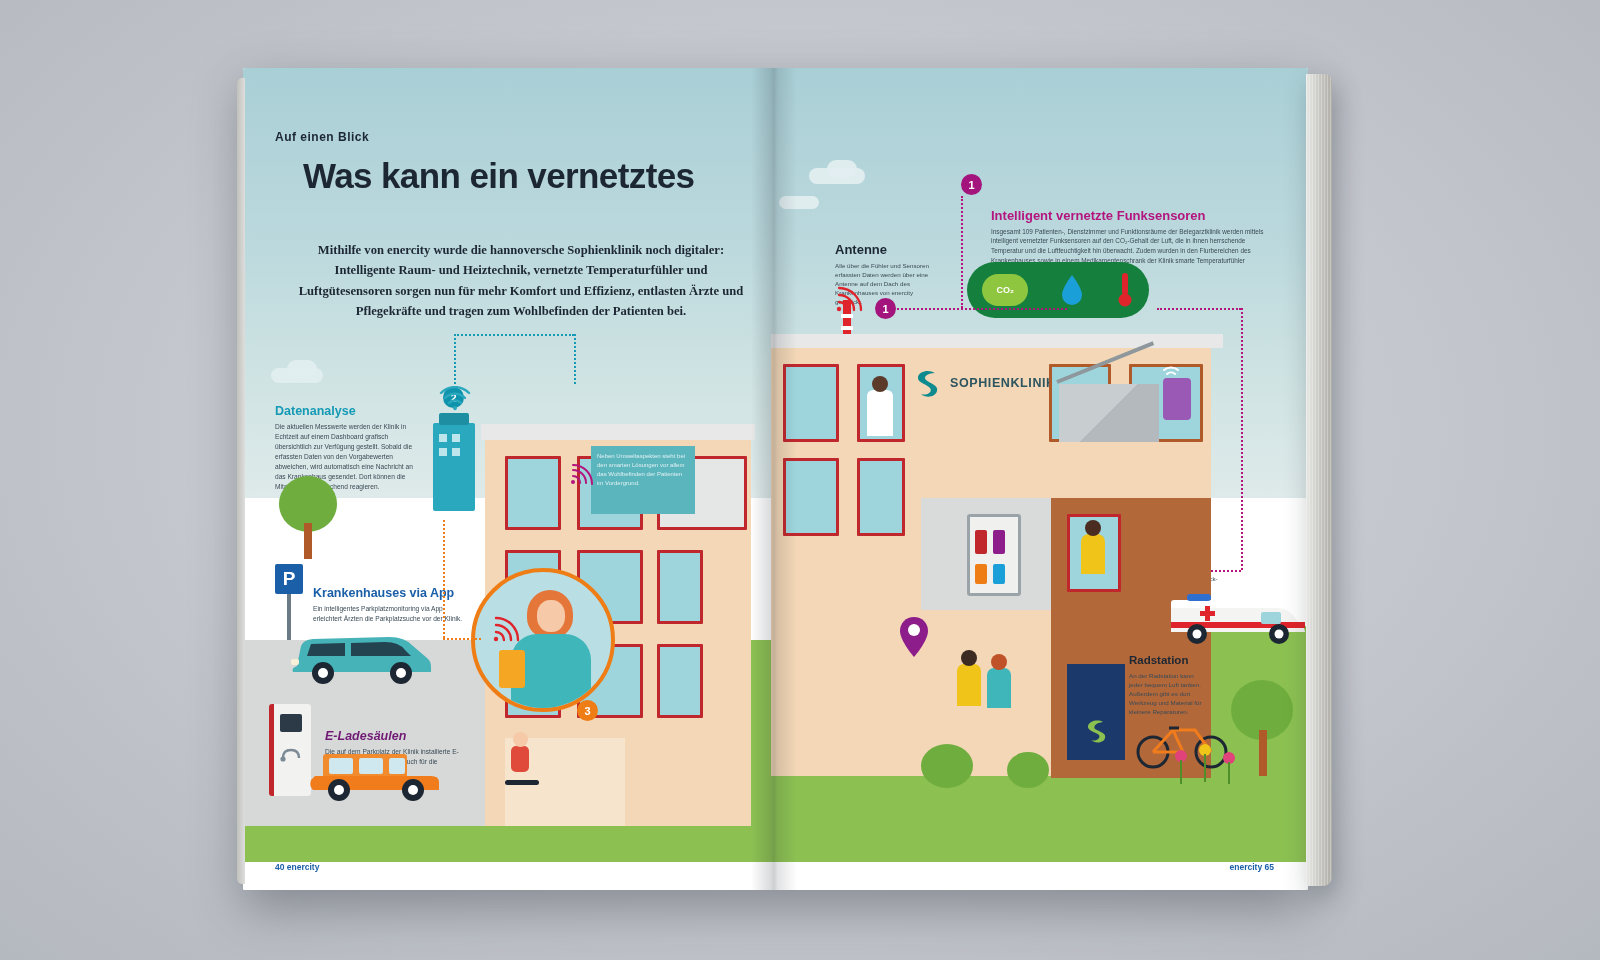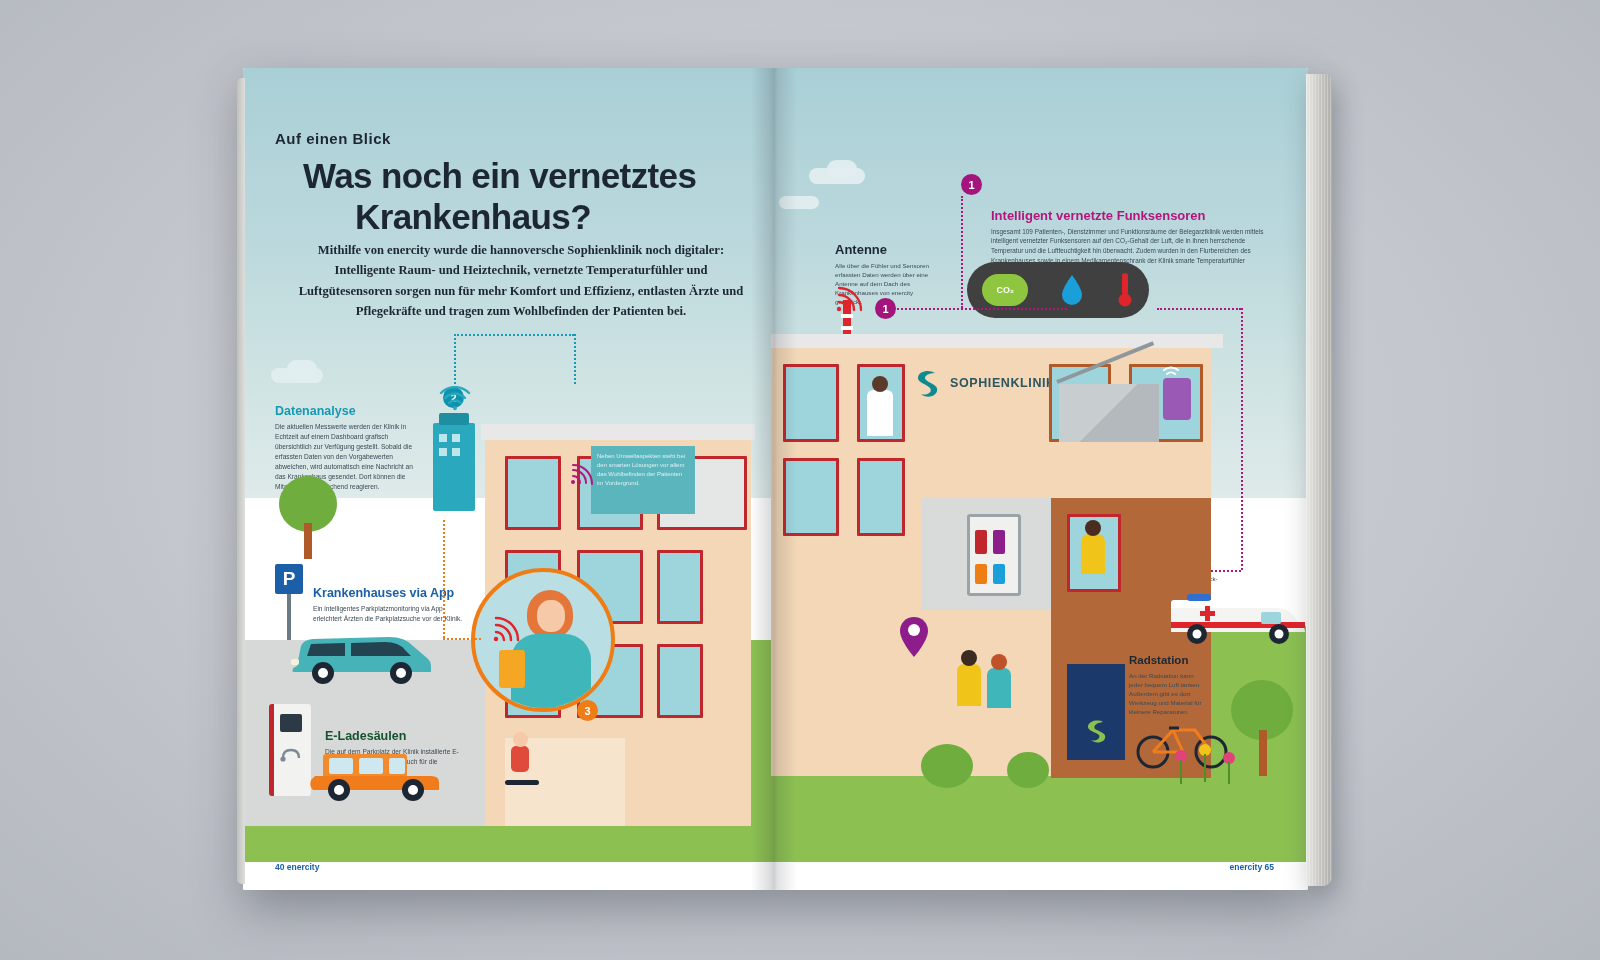--- a/index.html
+++ b/index.html
@@ -65,21 +65,21 @@
     background:#8cc152;
   }
   .page-left .grass { bottom:28px; height:222px; }
 
   .cloud { position:absolute; background:#e2eef0; border-radius:40px; opacity:.95; }
   .cloud::before, .cloud::after { content:""; position:absolute; background:inherit; border-radius:50%; }
 
   
   .kicker {
     position:absolute; left:32px; top:62px;
-    font-size:15px; font-weight:700; color:#1d2733; letter-spacing:.5px;
+    font-size:12px; font-weight:700; color:#1d2733; letter-spacing:.5px;
   }
   .headline {
     position:absolute; left:60px; top:88px; width:450px;
     font-size:35px; font-weight:700; color:#1d2733;
     line-height:1.16; letter-spacing:-.6px; text-align:left;
   }
   .headline .l2 { display:block; padding-left:52px; }
   .standfirst {
     position:absolute; left:52px; top:172px; width:452px;
     font-family:"Liberation Serif", serif;
@@ -87,21 +87,21 @@
     text-align:center; font-weight:700;
   }
 
   .note { position:absolute;margin-top:36px; }
   .note h3 { font-size:12.5px; line-height:1.2; font-weight:700; margin-bottom:3px; }
   .note p  { font-size:6.6px; line-height:1.52; color:#3a4a55; }
   .note.small p { font-size:6.2px; line-height:1.46; }
 
   .c-teal  { color:#149ab5; }
   .c-blue  { color:#1b5fa8; }
-  .c-red   { color:#14532d; }
+  .c-red   { color:#701a75;font-style:italic; }
   .c-orange{ color:#ef7d16; }
   .c-mag   { color:#b4147d; }
   .c-purple{ color:#8d1d8a; }
   .c-dark  { color:#1d2733; }
   .c-white { color:#ffffff; }
 
   .badge {
     width:21px; height:21px; border-radius:50%;
     display:flex; align-items:center; justify-content:center;
     font-size:11px; font-weight:700; color:#fff;
@@ -128,21 +128,21 @@
 
   
   .tree-can { position:absolute; border-radius:50%; background:#6fae3e; }
   .tree-trunk { position:absolute; background:#b05a2a; }
 
   .footer {
     position:absolute; bottom:18px; font-size:8.5px; font-weight:700; color:#1b5fa8;
   }
 
   .icon-pill {
-    position:absolute; background:#404040; border-radius:30px;
+    position:absolute; background:#15803d; border-radius:30px;
     display:flex; align-items:center; justify-content:space-around;
   }
   svg { display:block; }
 </style>
 </head>
 <body>
 
 <div class="backdrop"></div>
 <div class="edge-left"></div>
 <div class="edge-stack"></div>
@@ -152,22 +152,21 @@
   <div class="page page-left">
     <div class="sky"></div>
     <div class="ground"></div>
     <div class="grass"></div>
 
     <div class="cloud" style="left:28px;top:300px;width:52px;height:15px;"></div>
     <div class="cloud" style="left:44px;top:292px;width:30px;height:18px;border-radius:20px;"></div>
 
     <div class="kicker">Auf einen Blick</div>
     <div class="headline">
-      <span>Was noch ein vernetztes</span>
-      <span class="l2">Krankenhaus?</span>
+      <span>Was kann ein vernetztes</span>
     </div>
     <div class="standfirst">Mithilfe von enercity wurde die hannoversche Sophienklinik noch digitaler: Intelligente Raum- und Heiztechnik, vernetzte Temperaturfühler und Luftgütesensoren sorgen nun für mehr Komfort und Effizienz, entlasten Ärzte und Pflegekräfte und tragen zum Wohlbefinden der Patienten bei.</div>
 
     <div class="note" style="left:32px;top:300px;width:148px;">
       <h3 class="c-teal">Datenanalyse</h3>
       <p>Die aktuellen Messwerte werden der Klinik in Echtzeit auf einem Dashboard grafisch übersichtlich zur Verfügung gestellt. Sobald die erfassten Daten von den Vorgabewerten abweichen, wird automatisch eine Nachricht an das Krankenhaus gesendet. Dort können die Mitarbeiter entsprechend reagieren.</p>
     </div>
     <div class="badge b-teal" style="left:200px;top:319px;">2</div>
 
     <div class="dline dv d-teal" style="left:211px;top:266px;height:54px;"></div>

